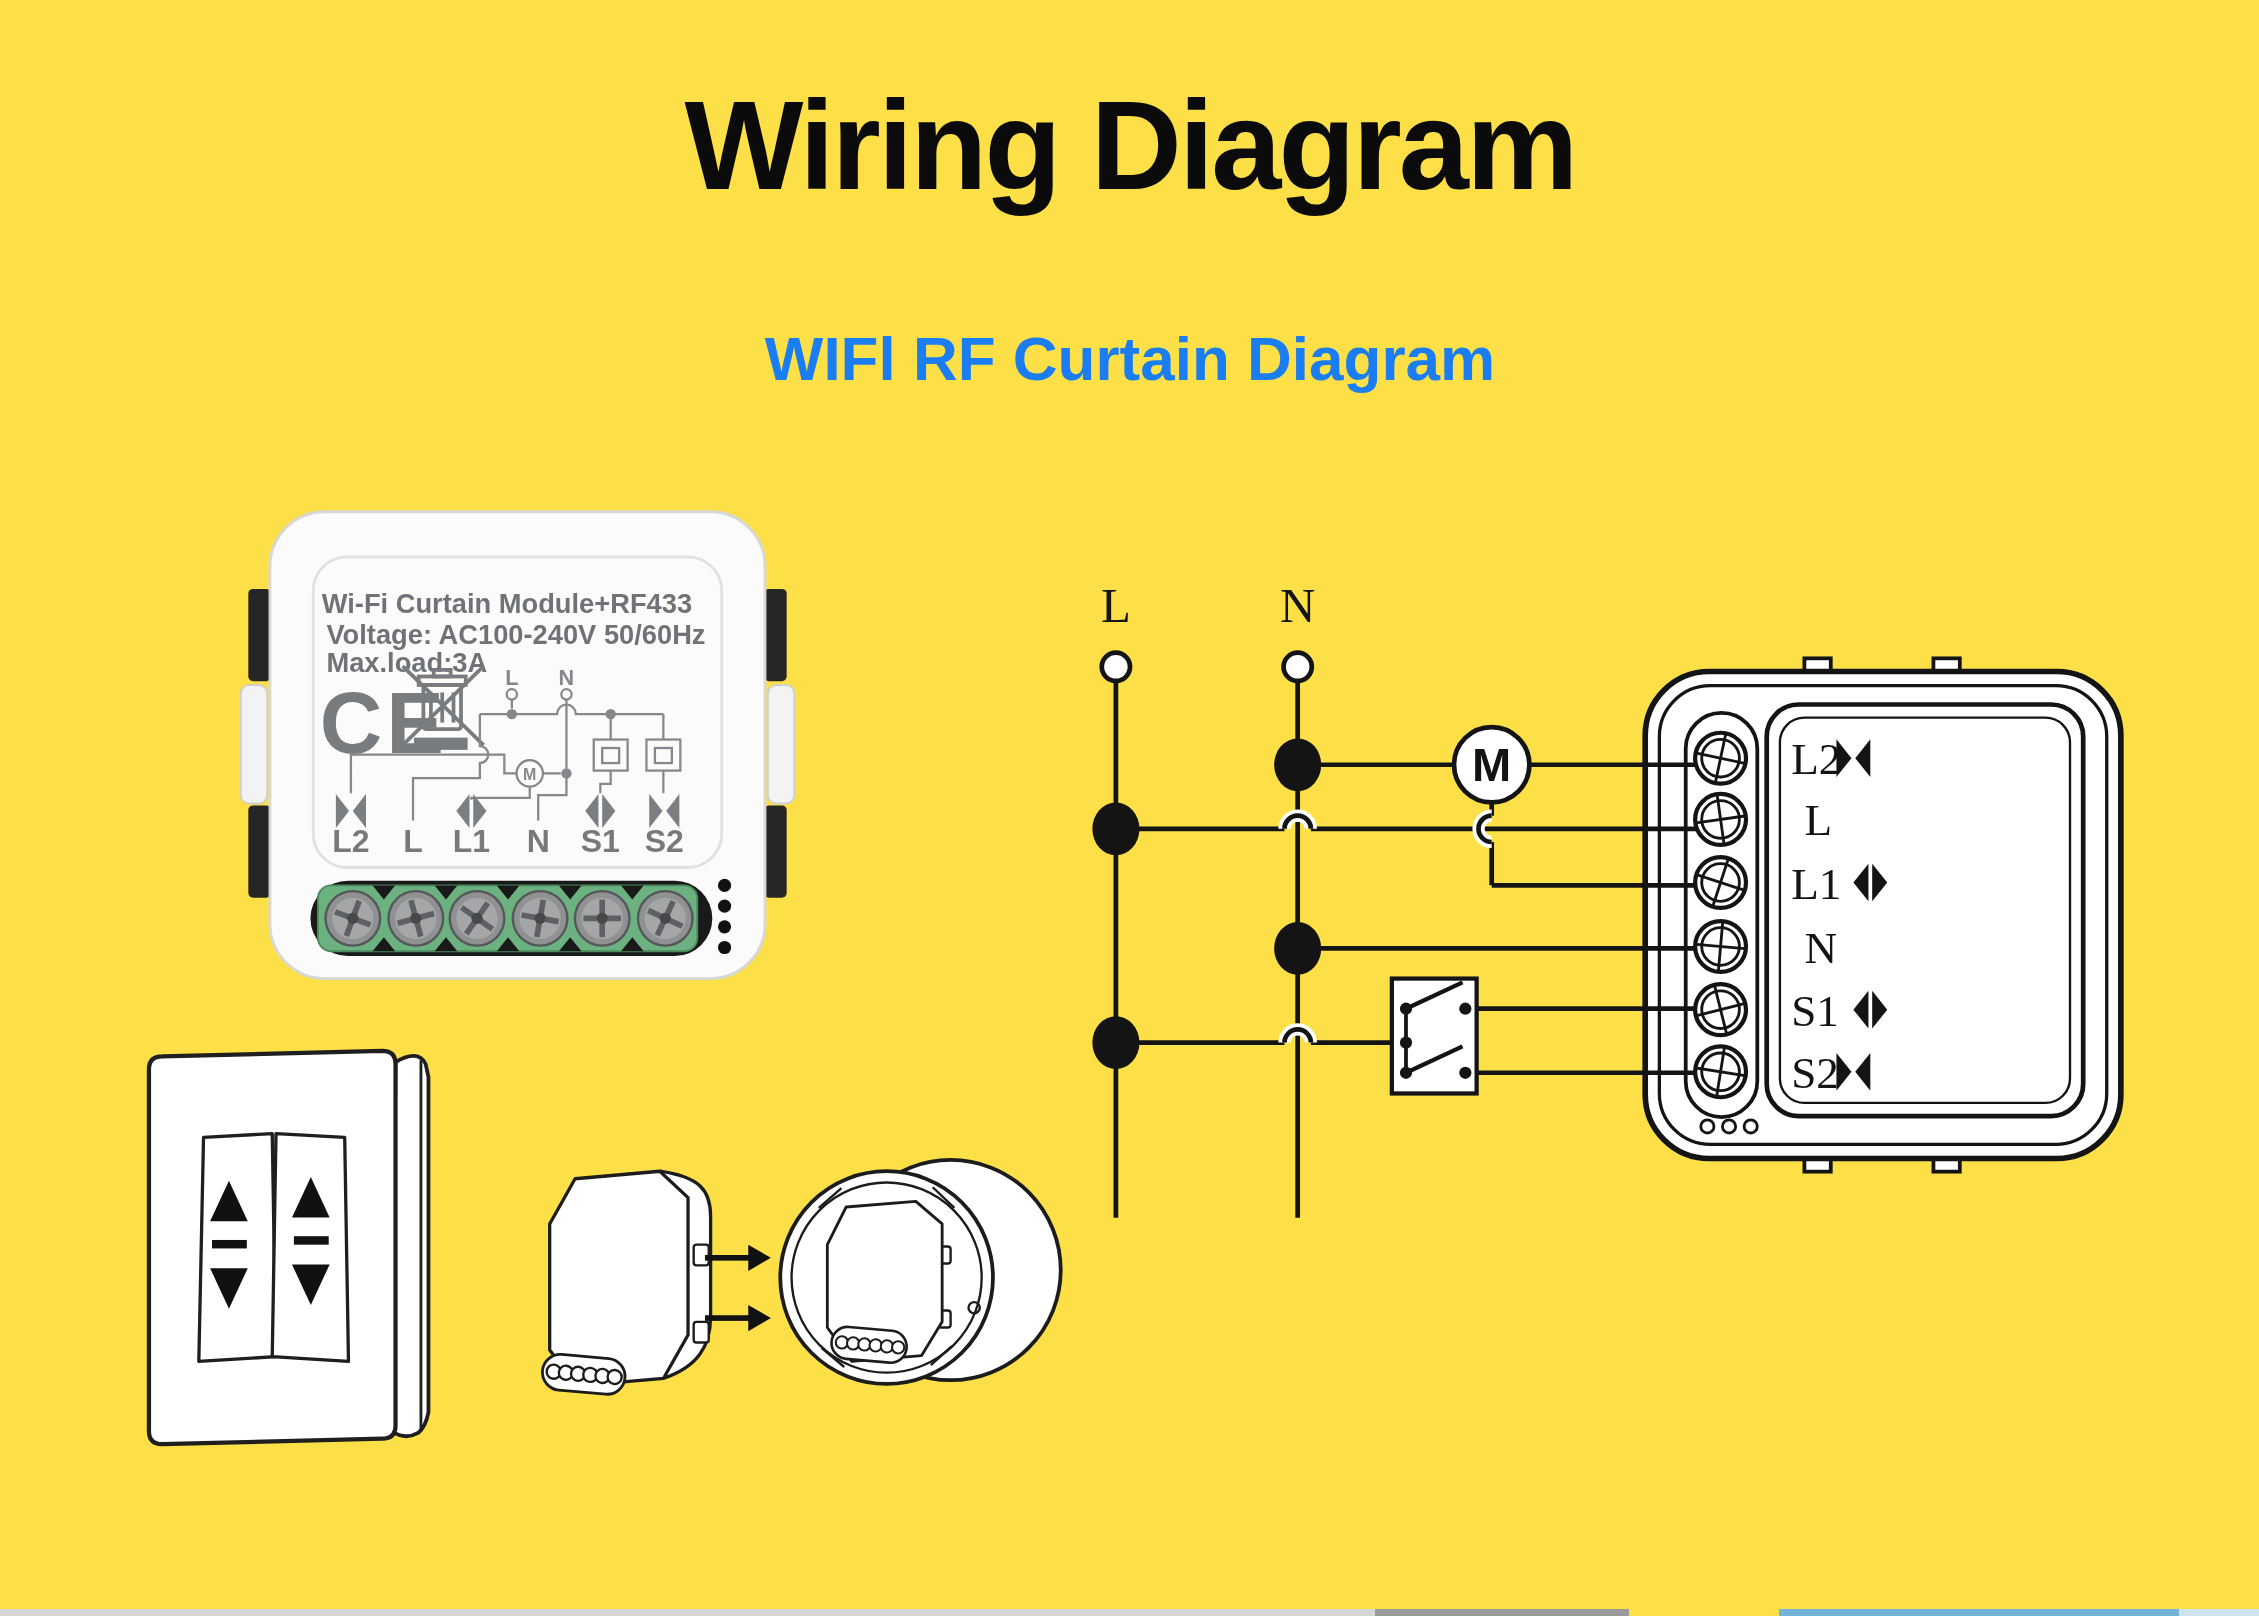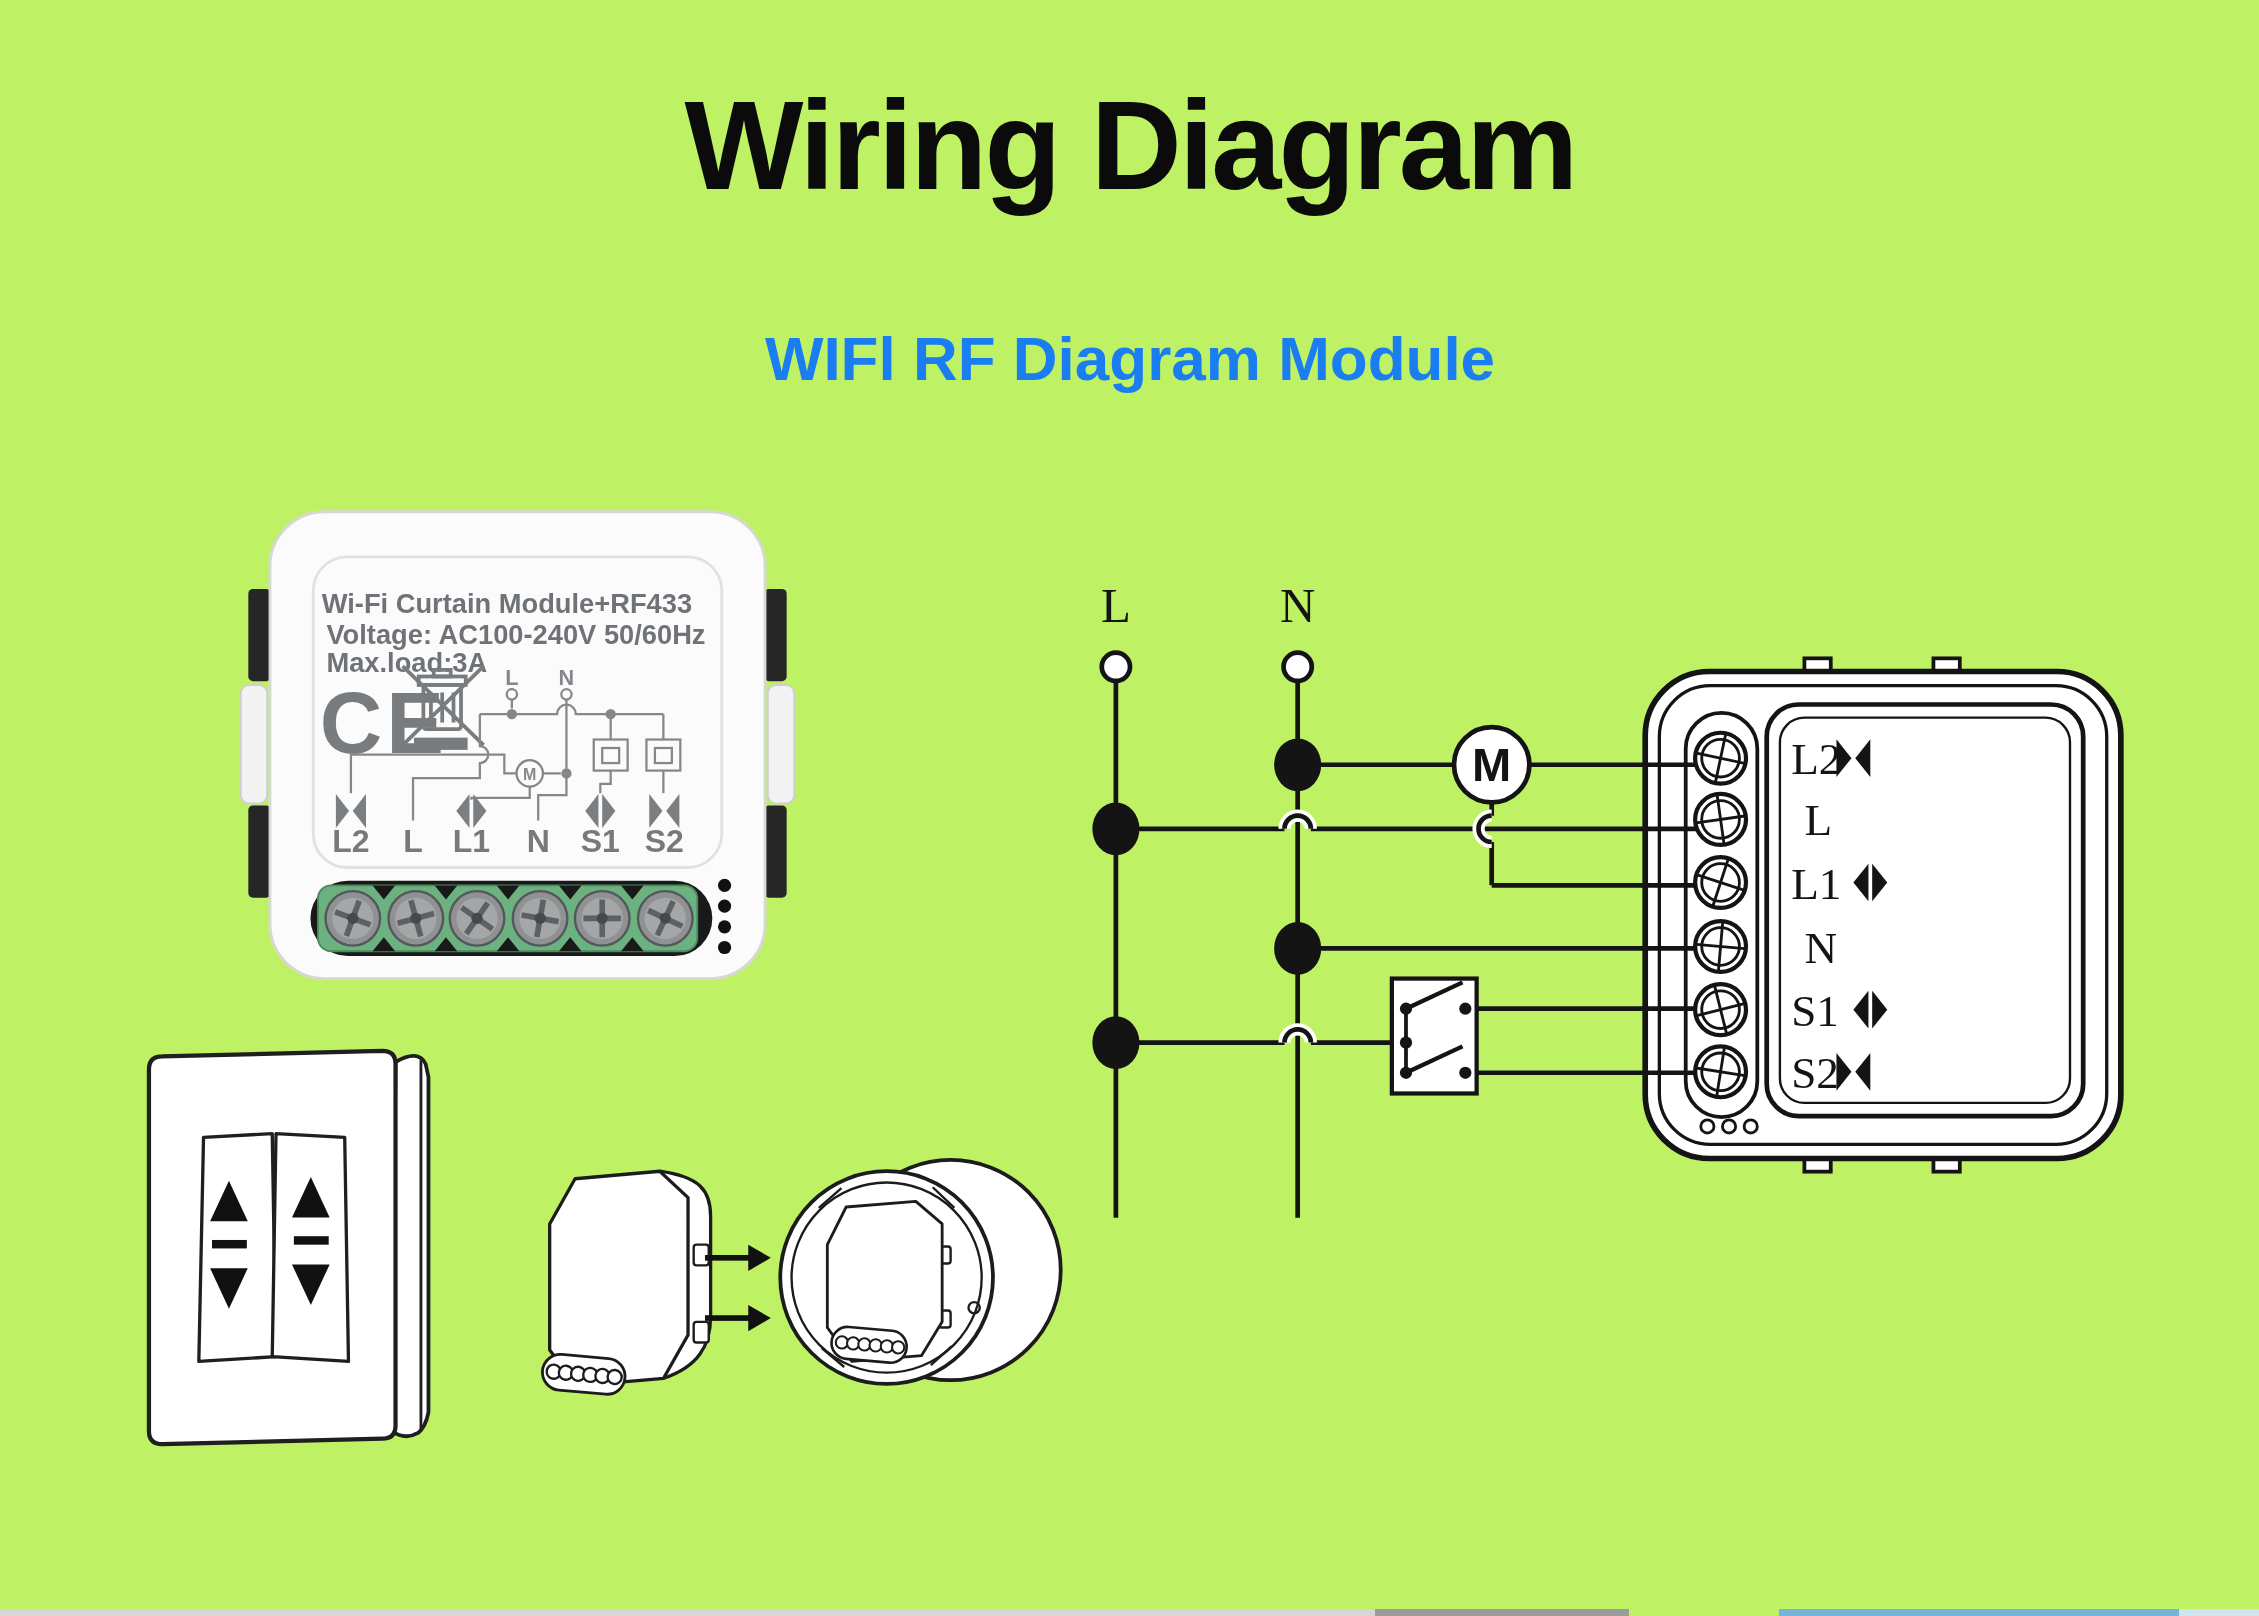--- a/index.html
+++ b/index.html
@@ -1,32 +1,32 @@
 <!DOCTYPE html>
 <html style="font-size:15px"><head>
 <meta charset="utf-8">
 <style>
   html,body{margin:0;padding:0;background:#ffffff;}
-  .canvas{position:relative;width:2260px;height:1617px;background:#bef264;overflow:hidden;
+  .canvas{position:relative;width:2260px;height:1617px;background:#fde047;overflow:hidden;
           font-family:"Liberation Sans",sans-serif;}
   .page-title{position:absolute;left:0;top:83px;width:100%;text-align:center;
               font-size:126px;font-weight:900;letter-spacing:-2.8px;color:#0b0b0b;line-height:1;}
   .page-subtitle{position:absolute;left:0;top:328px;width:100%;text-align:center;
               font-size:62px;font-weight:800;letter-spacing:0px;color:#1b7df2;line-height:1;}
   svg{position:absolute;overflow:visible;}
   .strip{position:absolute;height:7.5px;top:1609px;}
   text{user-select:none;}
 </style>
 </head>
 <body>
 
 <div class="canvas">
 
   <div class="page-title">Wiring Diagram</div>
-  <div class="page-subtitle">WIFl RF Diagram Module</div>
+  <div class="page-subtitle">WIFl RF Curtain Diagram</div>
 
   <svg style="left:235px;top:508px;width:565px;height:480px" viewBox="250 540 600 510">
 
     <rect x="264" y="626" width="24" height="98" rx="5" fill="#262626"></rect>
     <rect x="264" y="856" width="24" height="98" rx="5" fill="#262626"></rect>
     <rect x="812" y="626" width="24" height="98" rx="5" fill="#262626"></rect>
     <rect x="812" y="856" width="24" height="98" rx="5" fill="#262626"></rect>
     <rect x="256" y="728" width="28" height="126" rx="9" fill="#f3f3f3" stroke="#cfcfcf" stroke-width="2"></rect>
     <rect x="816" y="728" width="28" height="126" rx="9" fill="#f3f3f3" stroke="#cfcfcf" stroke-width="2"></rect>
 

